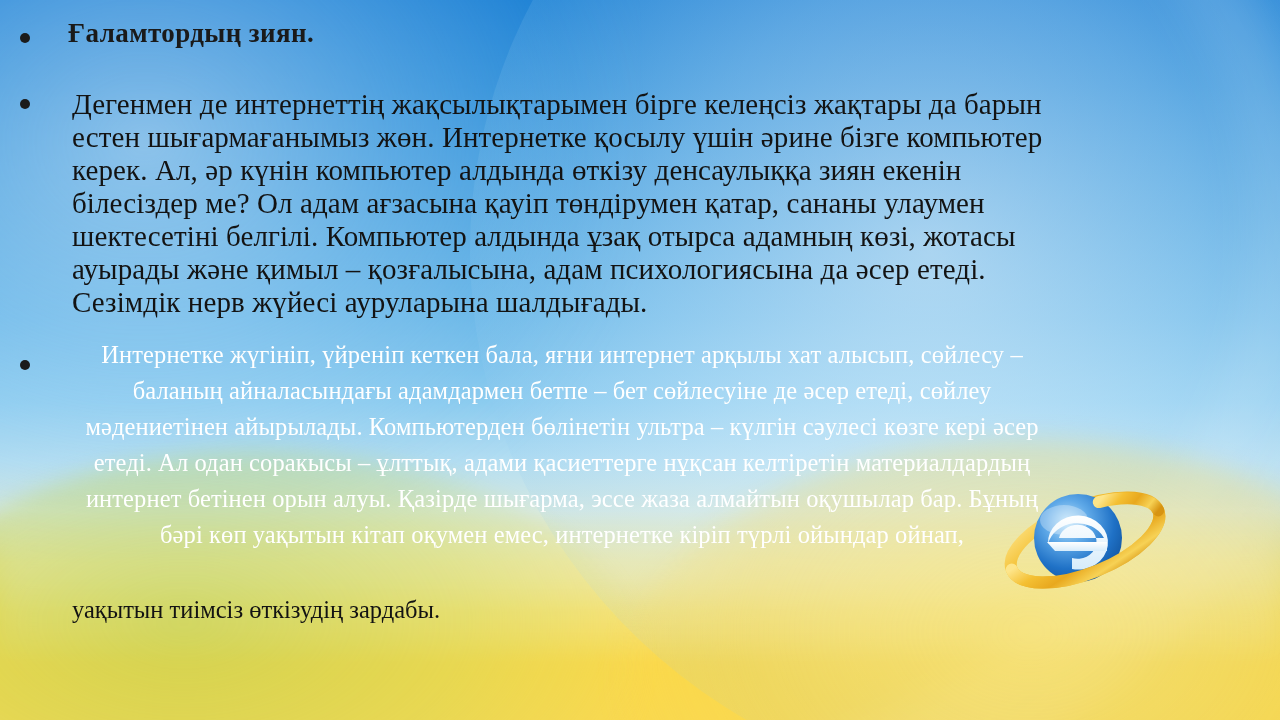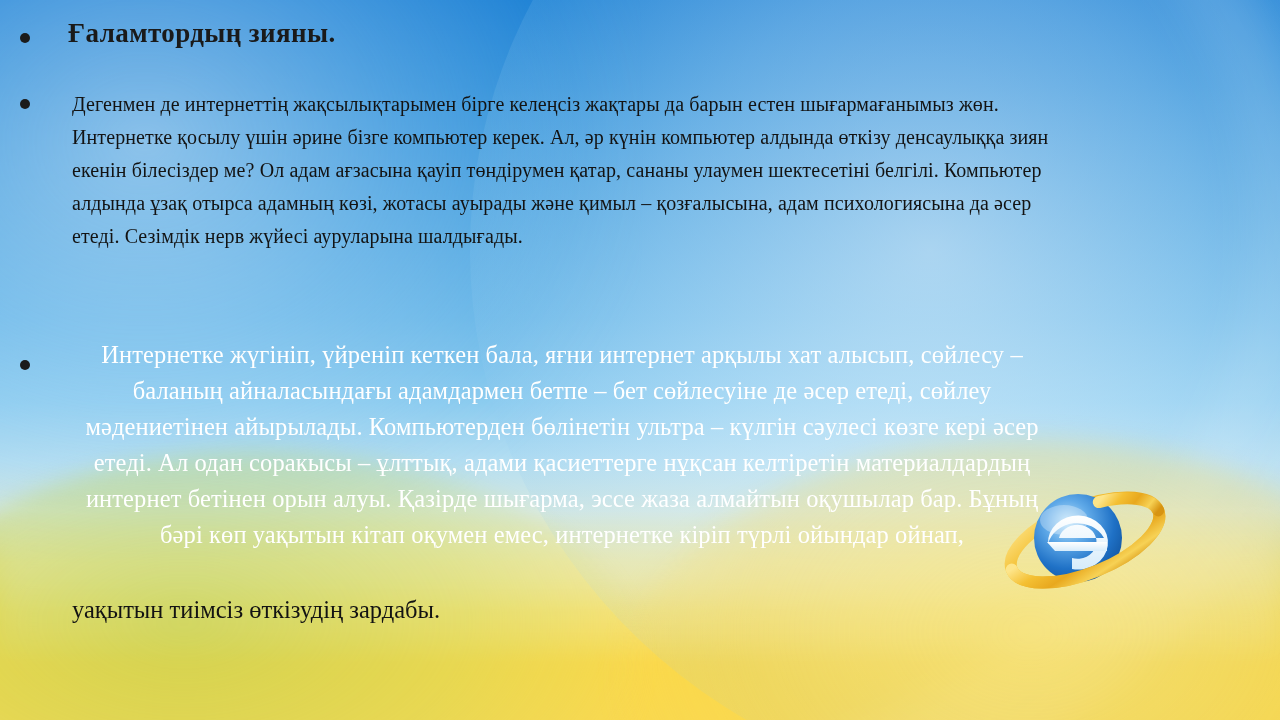--- a/index.html
+++ b/index.html
@@ -169,21 +169,21 @@
     letter-spacing: 0.4px;
   }
   .dot-title { left: 20px; top: 33px; }
 
   .para1 {
     position: absolute;
     left: 72px;
     top: 88px;
     width: 990px;
     font-family: "Liberation Serif", serif;
-    font-size: 20px;
+    font-size: 29px;
     line-height: 33px;
     color: #131313;
     text-align: left;
     letter-spacing: 0.1px;
   }
   .dot-p1 { left: 20px; top: 99px; }
 
   .para2 {
     position: absolute;
     left: 72px;
@@ -230,21 +230,21 @@
   <div class="bg-arc2"></div>
   <div class="bg-haze"></div>
   <div class="bg-green"></div>
   <div class="bg-warm"></div>
 
   <div class="content">
     <ul class="bullets">
 
       <li class="bullet">
         <span class="dot dot-title"></span>
-        <div class="b-title">Ғаламтордың  зияны.</div>
+        <div class="b-title">Ғаламтордың  зиян.</div>
       </li>
 
       <li class="bullet">
         <span class="dot dot-p1"></span>
         <div class="para1">Дегенмен де интернеттің жақсылықтарымен бірге келеңсіз жақтары да барын естен шығармағанымыз жөн. Интернетке қосылу үшін әрине бізге компьютер керек. Ал, әр күнін компьютер алдында өткізу денсаулыққа зиян екенін білесіздер ме? Ол адам ағзасына қауіп төндірумен қатар, сананы улаумен шектесетіні белгілі. Компьютер алдында ұзақ отырса адамның көзі, жотасы ауырады және қимыл – қозғалысына, адам психологиясына да әсер етеді. Сезімдік нерв жүйесі ауруларына шалдығады.</div>
       </li>
 
       <li class="bullet">
         <span class="dot dot-p2"></span>
         <div class="para2">Интернетке жүгініп, үйреніп кеткен бала, яғни интернет арқылы хат алысып, сөйлесу – баланың айналасындағы адамдармен бетпе – бет сөйлесуіне де әсер етеді, сөйлеу мәдениетінен айырылады. Компьютерден бөлінетін ультра – күлгін сәулесі көзге кері әсер етеді. Ал одан соракысы – ұлттық, адами қасиеттерге нұқсан келтіретін материалдардың интернет бетінен орын алуы. Қазірде шығарма, эссе жаза алмайтын оқушылар бар. Бұның бәрі көп уақытын кітап оқумен емес, интернетке кіріп түрлі ойындар ойнап,</div>

